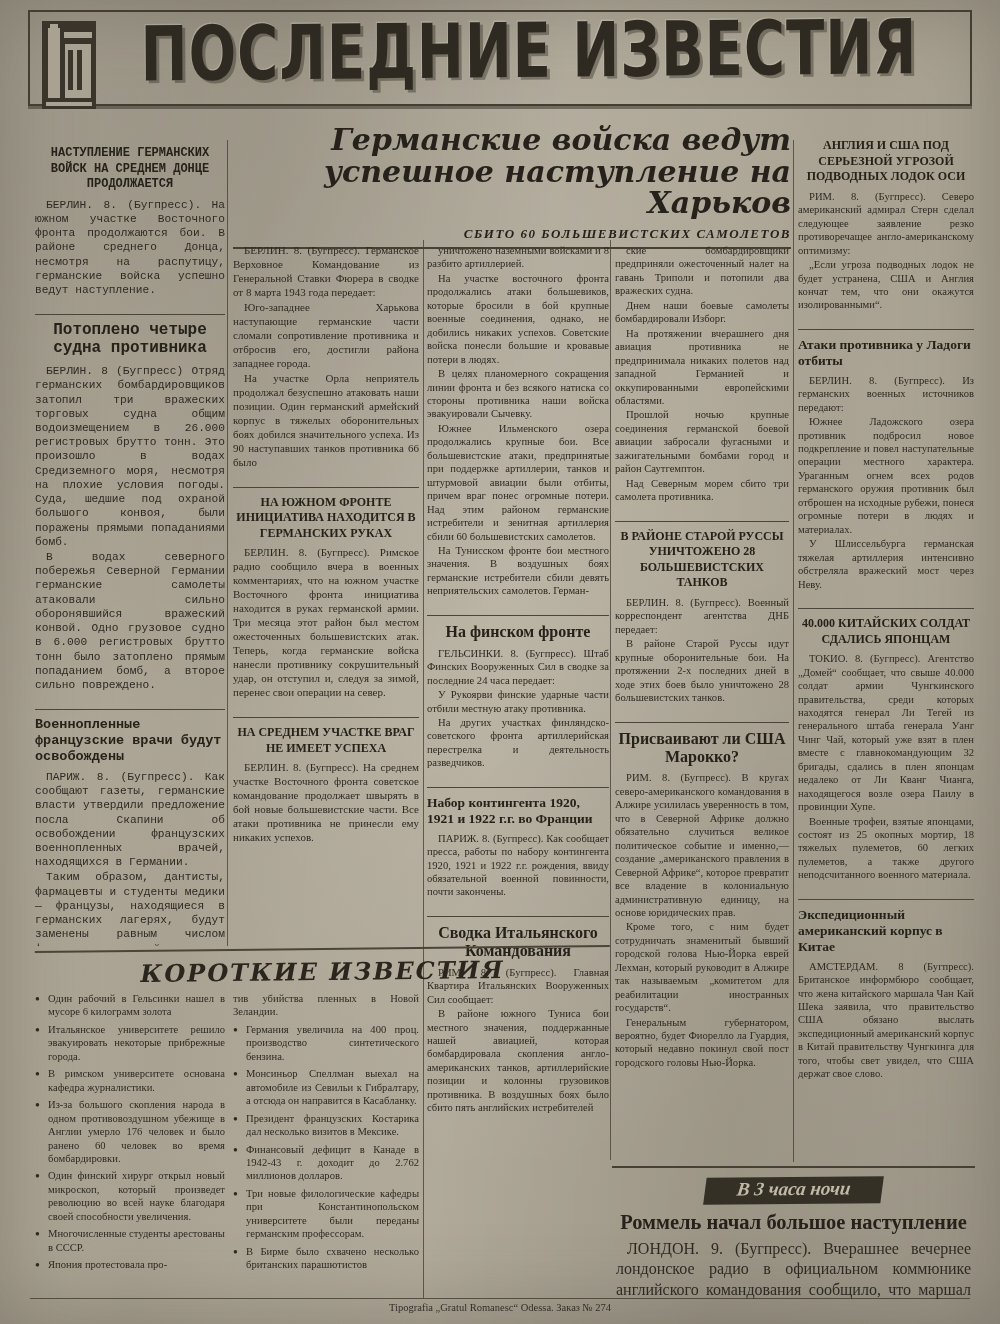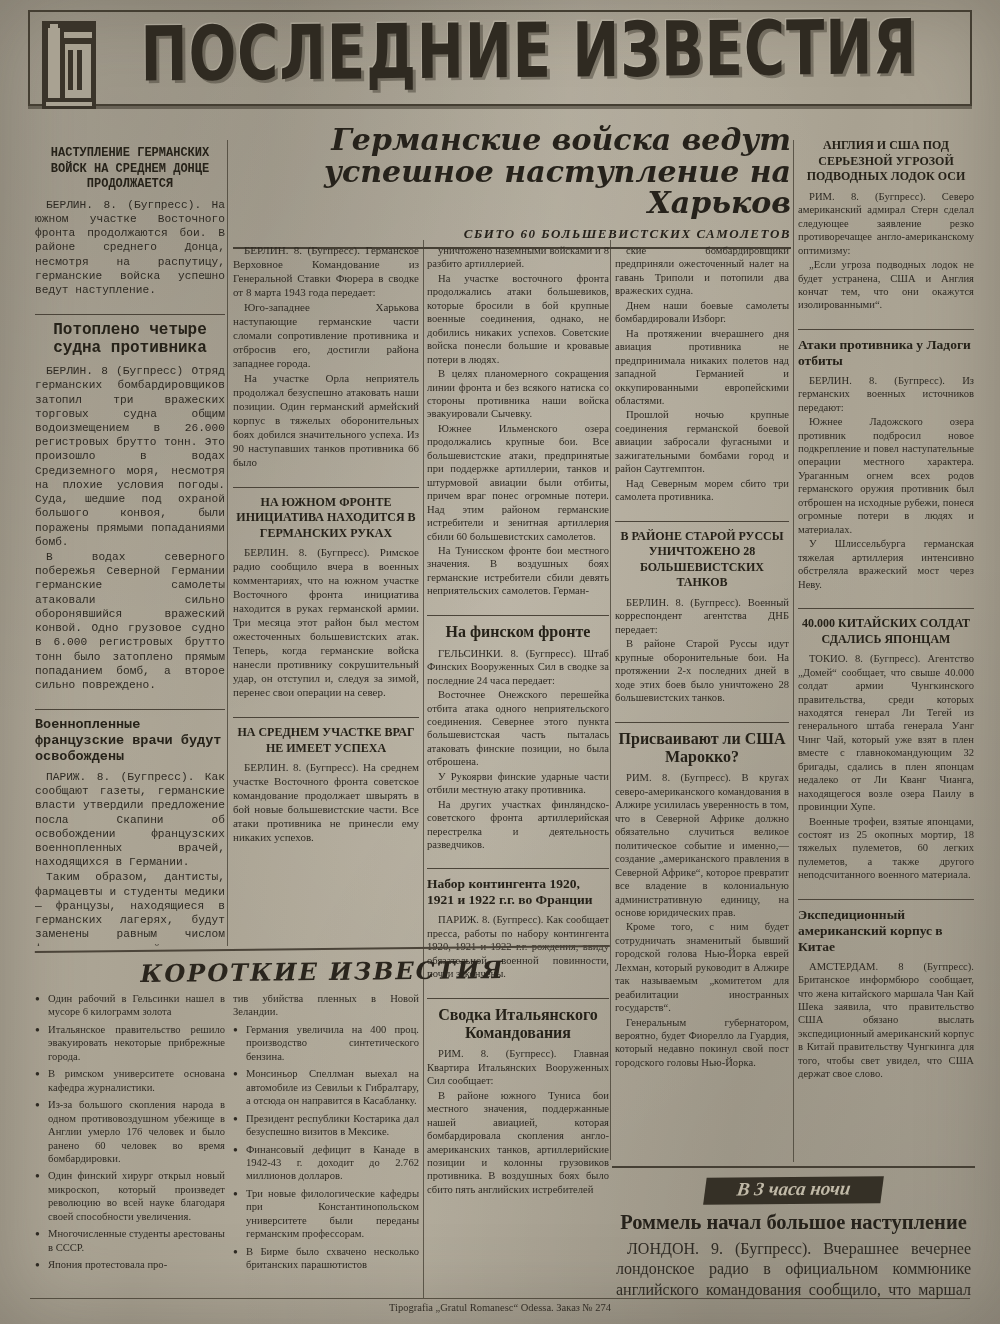--- a/index.html
+++ b/index.html
@@ -159,21 +159,20 @@
         <p>уничтожено наземными войсками и 8 разбито артиллерией.</p>
         <p>На участке восточного фронта продолжались атаки большевиков, которые бросили в бой крупные военные соединения, однако, не добились никаких успехов. Советские войска понесли большие и кровавые потери в людях.</p>
         <p>В целях планомерного сокращения линии фронта и без всякого натиска со стороны противника наши войска эвакуировали Сычевку.</p>
         <p>Южнее Ильменского озера продолжались крупные бои. Все большевистские атаки, предпринятые при поддержке артиллерии, танков и штурмовой авиации были отбиты, причем враг понес огромные потери. Над этим районом германские истребители и зенитная артиллерия сбили 60 большевистских самолетов.</p>
         <p>На Тунисском фронте бои местного значения. В воздушных боях германские истребители сбили девять неприятельских самолетов. Герман-</p>
       </div>
     <article class="sep">
       <h2 class="head-lg">На финском фронте</h2>
       <div class="body">
           <p>ГЕЛЬСИНКИ. 8. (Бугпресс). Штаб Финских Вооруженных Сил в сводке за последние 24 часа передает:</p>
-          <p>Восточнее Онежского перешейка отбита атака одного неприятельского соединения. Севернее этого пункта большевистская часть пыталась атаковать финские позиции, но была отброшена.</p>
           <p>У Рукоярви финские ударные части отбили местную атаку противника.</p>
           <p>На других участках финляндско-советского фронта артиллерийская перестрелка и деятельность разведчиков.</p>
         </div>
     </article>
     <article class="sep">
       <h2 class="head-md">Набор контингента 1920, 1921 и 1922 г.г. во Франции</h2>
       <div class="body">
           <p>ПАРИЖ. 8. (Бугпресс). Как сообщает пресса, работы по набору контингента 1920, 1921 и 1922 г.г. рождения, ввиду обязательной военной повинности, почти закончены.</p>
         </div>
     </article>
@@ -239,36 +238,36 @@
       <div class="body">
           <p>АМСТЕРДАМ. 8 (Бугпресс). Британское информбюро сообщает, что жена китайского маршала Чан Кай Шека заявила, что правительство США обязано выслать экспедиционный американский корпус в Китай правительству Чунгкинга для того, чтобы свет увидел, что США держат свое слово.</p>
         </div>
     </article>
   </section>
 
   <div class="shorts-head">КОРОТКИЕ ИЗВЕСТИЯ</div>
   <section class="col" style="left:35px; top:992px; width:190px; height:310px;">
     <div class="body bullets">
         <p>Один рабочий в Гельсинки нашел в мусоре 6 килограмм золота</p>
-        <p>Итальянское правительство решило эвакуировать некоторые прибрежные города.</p>
+        <p>Итальянское университете решило эвакуировать некоторые прибрежные города.</p>
         <p>В римском университете основана кафедра журналистики.</p>
         <p>Из-за большого скопления народа в одном противовоздушном убежище в Англии умерло 176 человек и было ранено 60 человек во время бомбардировки.</p>
         <p>Один финский хирург открыл новый микроскоп, который произведет революцию во всей науке благодаря своей способности увеличения.</p>
         <p>Многочисленные студенты арестованы в СССР.</p>
         <p>Япония протестовала про-</p>
       </div>
   </section>
   <section class="col" style="left:233px; top:992px; width:186px; height:310px;">
     <div class="body cont">
       <p>тив убийства пленных в Новой Зеландии.</p>
     </div>
     <div class="body bullets">
         <p>Германия увеличила на 400 проц. производство синтетического бензина.</p>
         <p>Монсиньор Спеллман выехал на автомобиле из Севильи к Гибралтару, а отсюда он направится в Касабланку.</p>
-        <p>Президент республики Костарика дал безуспешно визитов в Мексике.</p>
+        <p>Президент французских Костарика дал несколько визитов в Мексике.</p>
         <p>Финансовый дефицит в Канаде в 1942-43 г. доходит до 2.762 миллионов долларов.</p>
         <p>Три новые филологические кафедры при Константинопольском университете были переданы германским профессорам.</p>
         <p>В Бирме было схвачено несколько британских парашютистов</p>
       </div>
   </section>
 
   <section class="night">
     <div class="night-kicker">В 3 часа ночи</div>
     <h2>Роммель начал большое наступление</h2>
     <div class="body">

